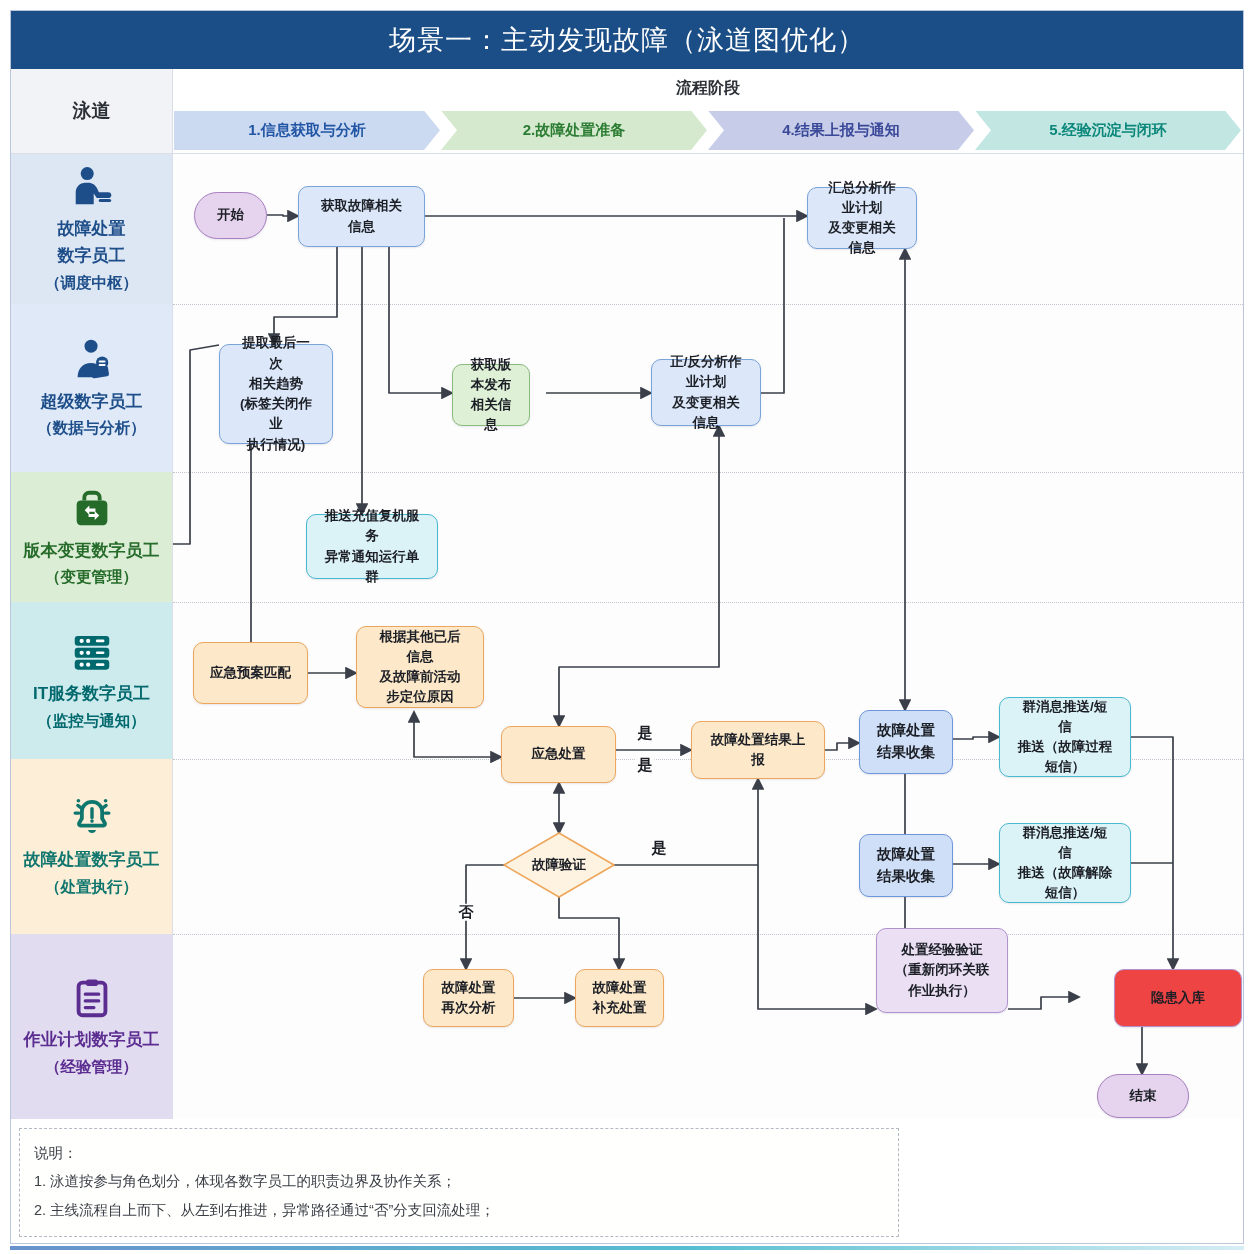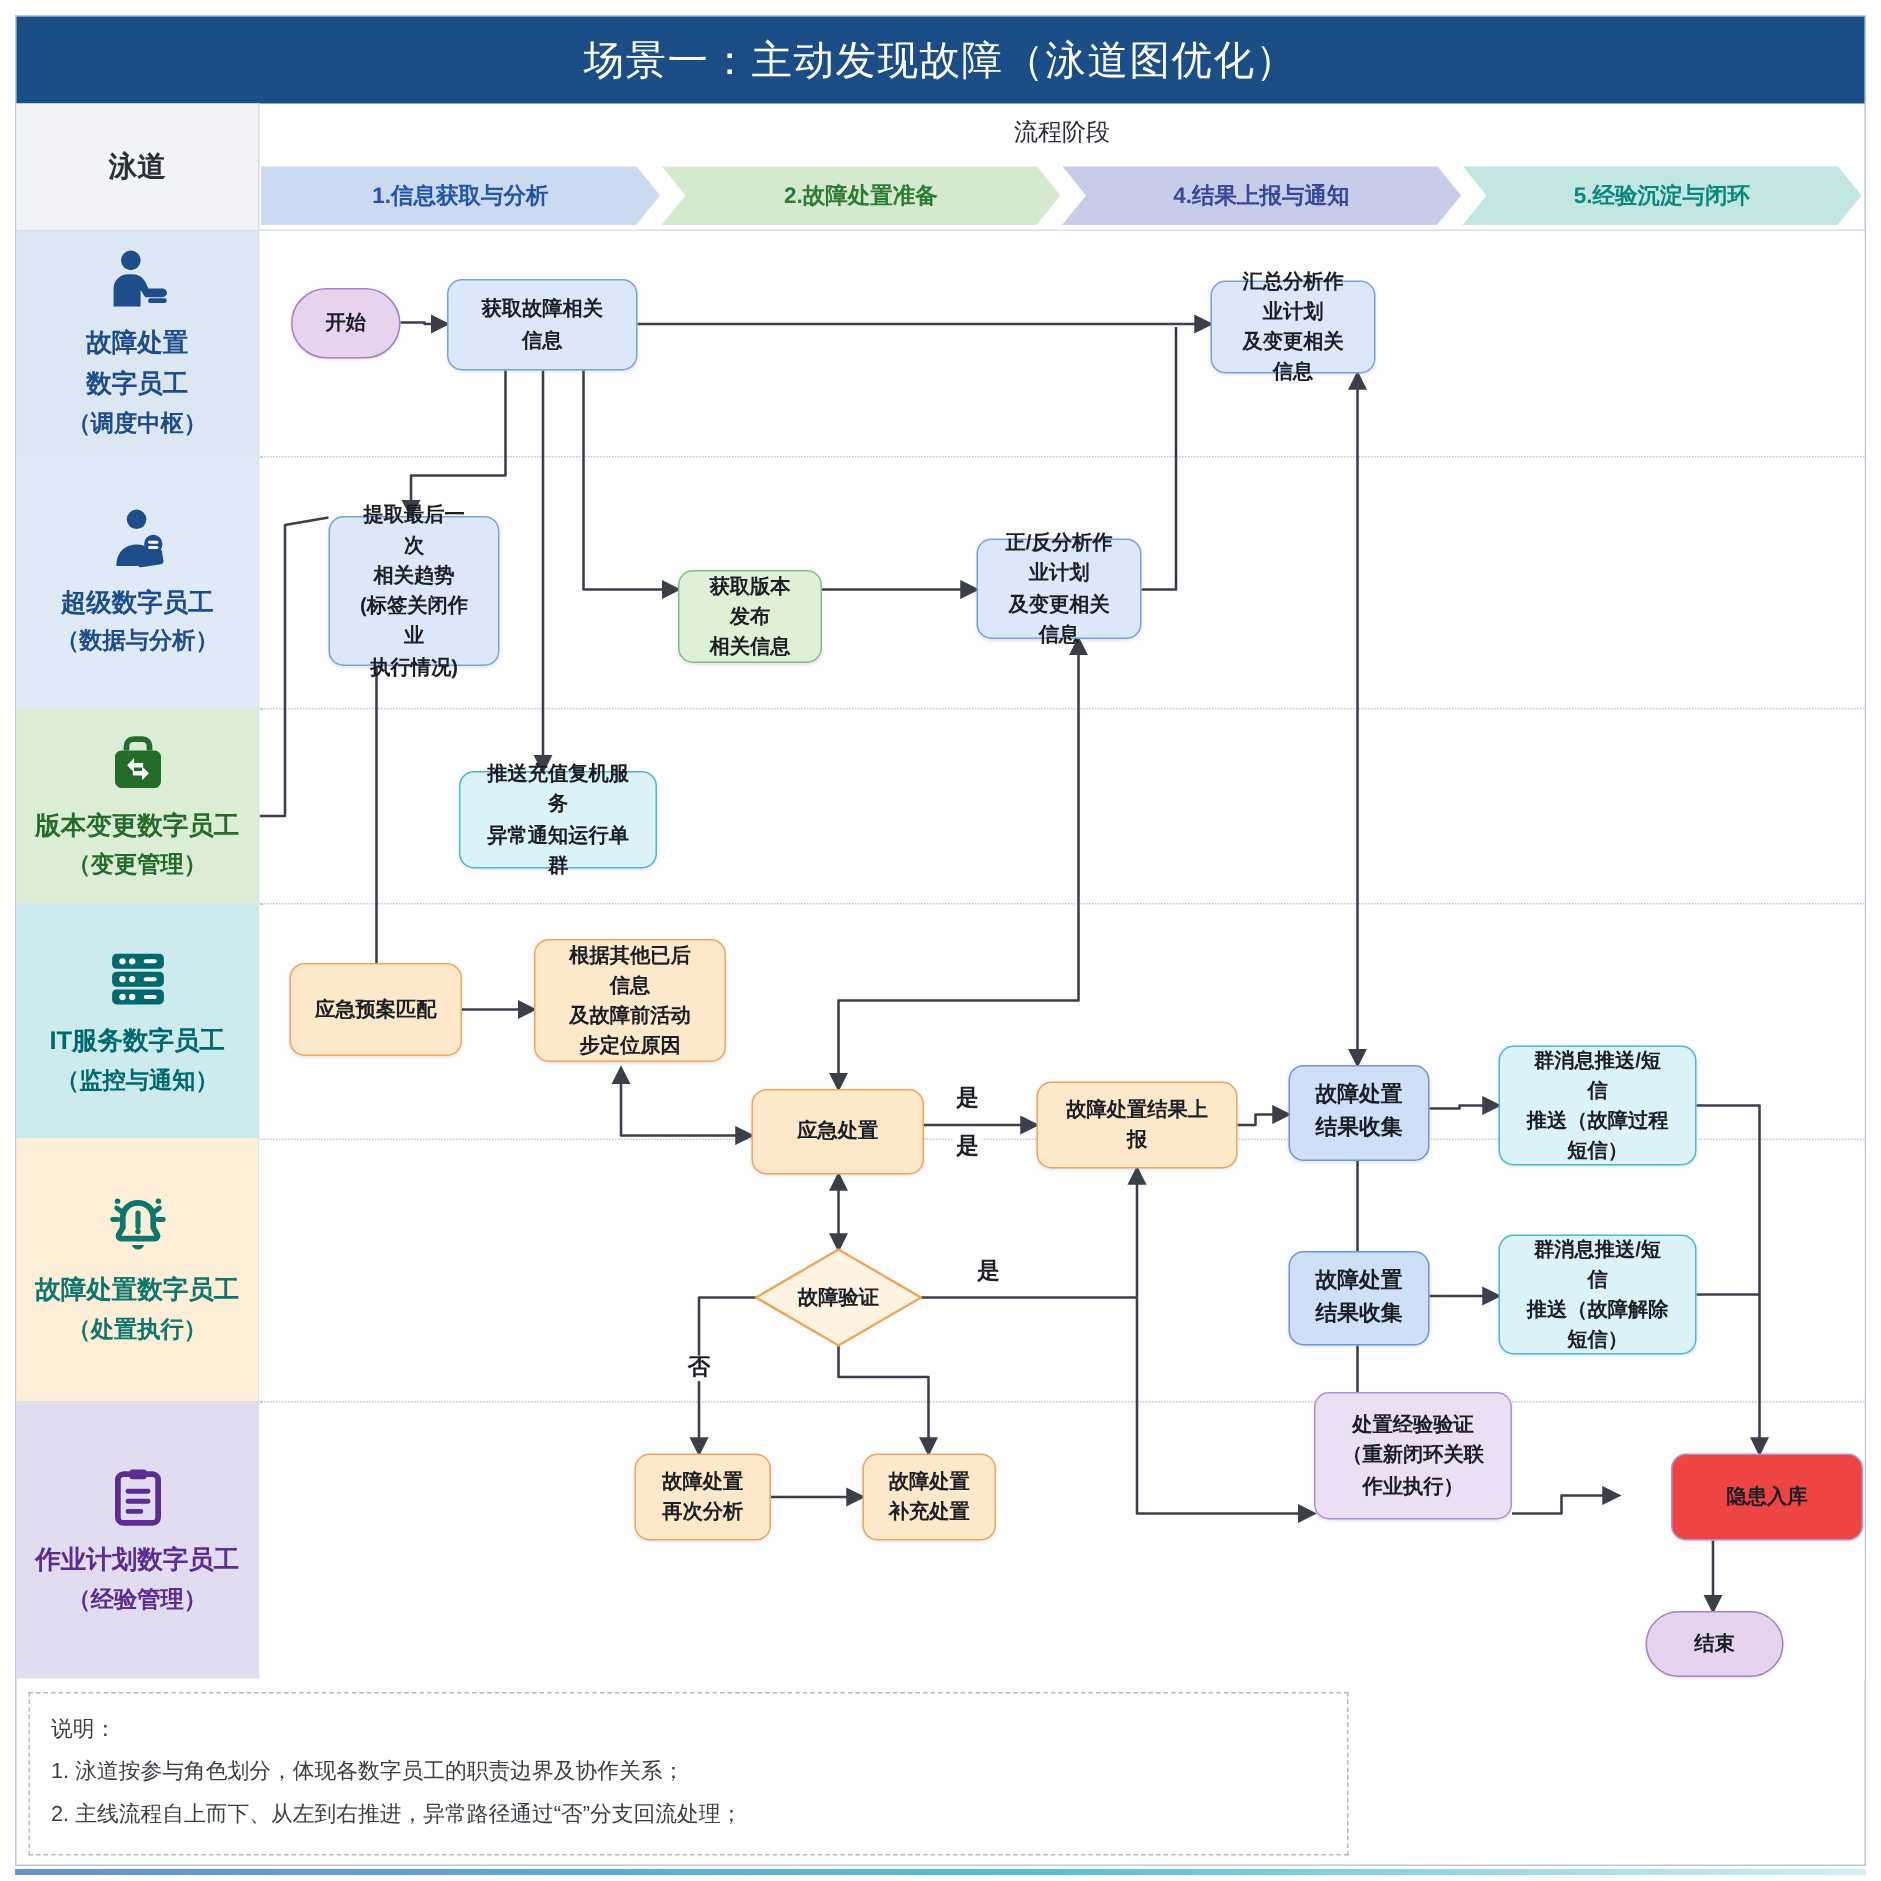--- a/index.html
+++ b/index.html
@@ -9,21 +9,21 @@
            border:1px solid #b9c6db; background:#fff; }
   .title-bar { height:58px; background:#1b4e86; color:#fff; display:flex;
                align-items:center; justify-content:center; font-size:27px; font-weight:normal;
                letter-spacing:1px; }
   .header-band { height:85px; display:flex; border-bottom:1px solid #d9dee7; }
   .swimlane-head { width:162px; flex:none; background:#f2f3f6; border-right:1px solid #d9dee7;
                    display:flex; align-items:center; justify-content:center;
                    font-size:19px; font-weight:bold; color:#2b2f36; }
   .stage-area { flex:1; display:flex; flex-direction:column; }
   .stage-caption { height:40px; display:flex; align-items:center; justify-content:center;
-                   font-size:16px; font-weight:normal; color:#2b2f36; }
+                   font-size:16px; font-weight:bold; color:#2b2f36; }
   .chevrons { height:45px; display:flex; padding:2px 1px 3px 1px; }
   .chev { flex:1; margin-right:1px; display:flex; align-items:center; justify-content:center;
           font-size:15px; font-weight:bold;
           clip-path:polygon(0 0, calc(100% - 16px) 0, 100% 50%, calc(100% - 16px) 100%, 0 100%, 16px 50%); }
   .chev:first-child { clip-path:polygon(0 0, calc(100% - 16px) 0, 100% 50%, calc(100% - 16px) 100%, 0 100%); }
   .main { display:flex; height:965px; }
   .lane-col { width:162px; flex:none; display:flex; flex-direction:column; border-right:1px solid #d9dee7; }
   .lane-cell { display:flex; flex-direction:column; align-items:center; justify-content:center;
                text-align:center; gap:2px; }
   .lane-icon { width:46px; height:46px; margin-bottom:4px; }
@@ -211,21 +211,21 @@
           <div class="node blue" style="left: 634px; top: 33px; width: 110px; height: 62px; background: rgb(220, 232, 249); border: 1.6px solid rgb(122, 163, 216);">
             <div>汇总分析作业计划</div>
             <div>及变更相关信息</div>
           </div>
           <div class="node blue" style="left: 46px; top: 190px; width: 114px; height: 100px; background: rgb(220, 232, 249); border: 1.6px solid rgb(122, 163, 216);">
             <div>提取最后一次</div>
             <div class="bl">相关趋势</div>
             <div>(标签关闭作业</div>
             <div>执行情况)</div>
           </div>
-          <div class="node green" style="left: 279px; top: 226px; width: 96px; height: 62px; background: rgb(222, 240, 214); border: 1.6px solid rgb(138, 187, 124);">
+          <div class="node green" style="left: 279px; top: 210px; width: 78px; height: 62px; background: rgb(222, 240, 214); border: 1.6px solid rgb(138, 187, 124);">
             <div>获取版本发布</div>
             <div>相关信息</div>
           </div>
           <div class="node blue" style="left: 478px; top: 205px; width: 110px; height: 67px; background: rgb(220, 232, 249); border: 1.6px solid rgb(122, 163, 216);">
             <div>正/反分析作业计划</div>
             <div>及变更相关信息</div>
           </div>
           <div class="node cyan" style="left: 133px; top: 360px; width: 132px; height: 65px; background: rgb(219, 242, 247); border: 1.6px solid rgb(73, 185, 205);">
             <div class="bl">推送充值复机服务</div>
             <div class="bl">异常通知运行单群</div>

